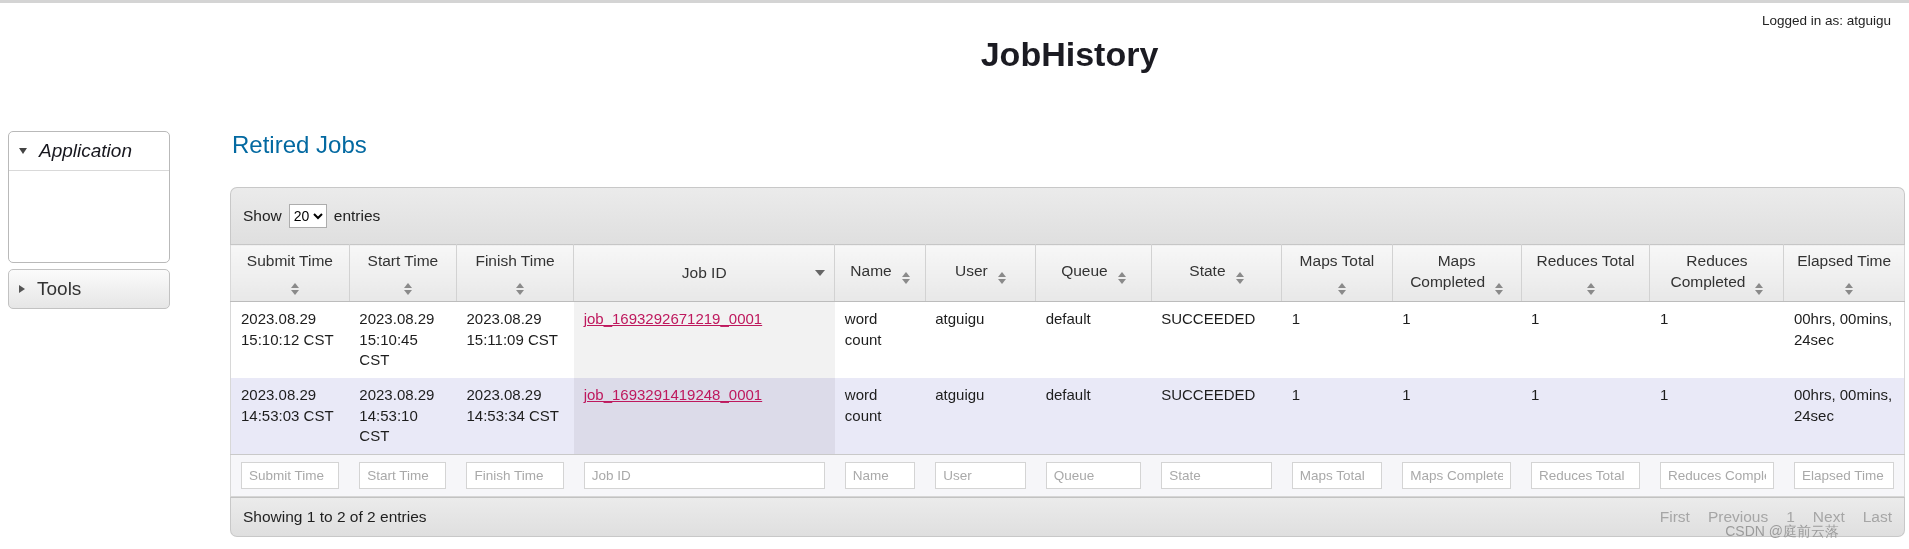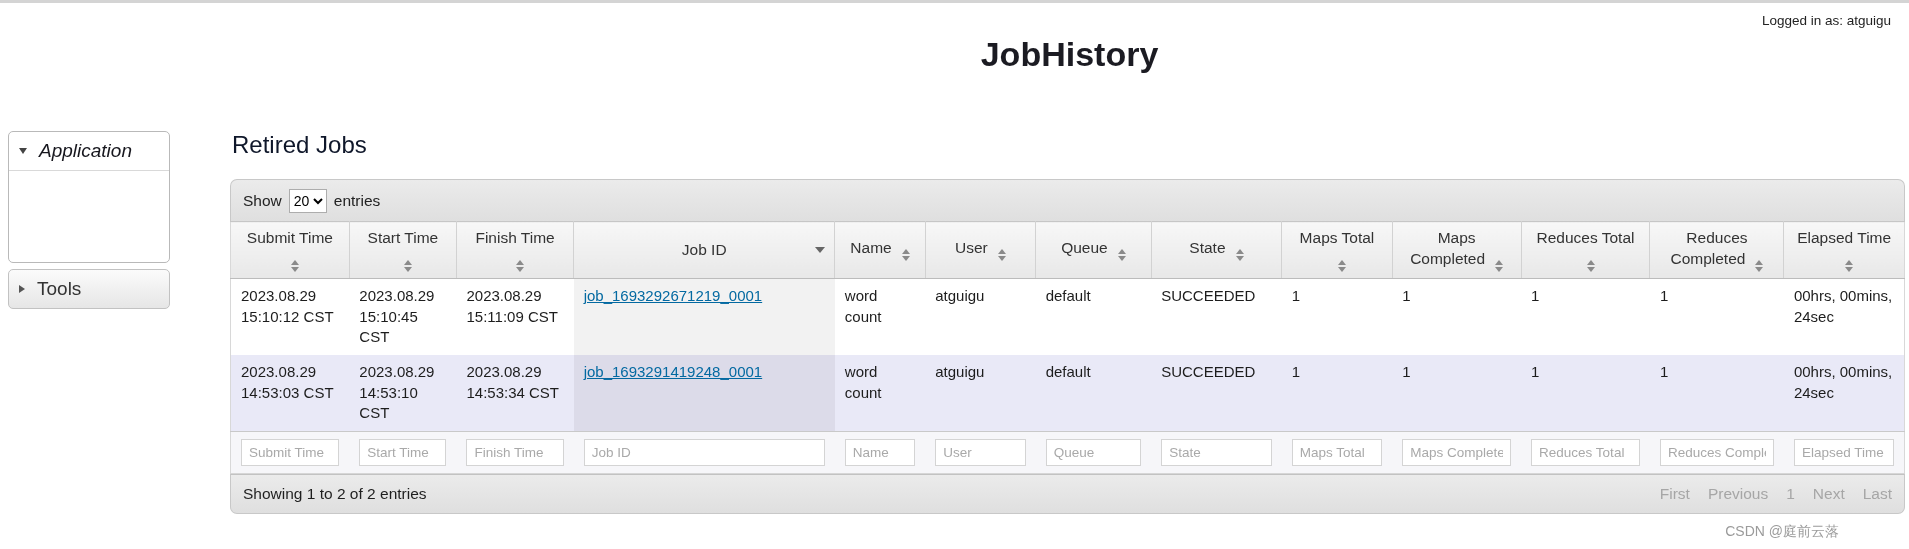--- a/index.html
+++ b/index.html
@@ -35,25 +35,25 @@
   .caret-right { width:0; height:0; border-top:4.5px solid transparent;
                  border-bottom:4.5px solid transparent; border-left:6px solid #555; }
   .nav-links { margin:6px 0 0; padding:0 0 0 30px; list-style:none; }
   .nav-links a { font-size:14px; color:#101010; text-decoration:underline;
                  line-height:1.35; cursor:pointer; }
   .tools-bar { display:flex; align-items:center; gap:12px; width:162px; margin:6px 0 0 8px;
                padding:8px 10px; background:linear-gradient(#fbfbfb,#e6e6e6);
                border:1px solid #c2c2c2; border-radius:5px; font-size:19px; color:#333; cursor:pointer; }
 
   
-  .section-heading { font-size:24px; font-weight:400; color:#0f172a; margin:0 2px 20px; }
+  .section-heading { font-size:24px; font-weight:400; color:#0369a1; margin:0 2px 28px; }
 
   .dt-toolbar { display:flex; justify-content:space-between; align-items:center;
                 background:linear-gradient(#ebebeb,#dfdfdf); border:1px solid #c8c8c8;
-                border-bottom:none; border-radius:7px 7px 0 0; height:42px; padding:0 12px;
+                border-bottom:none; border-radius:7px 7px 0 0; height:57px; padding:0 12px;
                 font-size:15.5px; color:#222; }
   .dt-left, .dt-right { display:flex; align-items:center; gap:7px; }
   .page-size { height:24px; font-size:14px; border:1px solid #adadad; background:#fff; }
   .search-input { width:192px; height:22px; border:1px solid #c0c0c0; padding:2px 6px;
                   font-size:13.5px; background:#fff; }
 
   table.jobs { width:100%; border-collapse:collapse; table-layout:fixed;
                border-left:1px solid #d8d8d8; border-right:1px solid #d8d8d8; }
   table.jobs th { position:relative; font-weight:400; color:#333; font-size:15.5px;
                   padding:6px 10px; text-align:center; vertical-align:middle;
@@ -70,21 +70,21 @@
   .sort-desc { position:absolute; right:9px; top:50%; transform:translateY(-50%);
                width:0; height:0; border-left:5px solid transparent;
                border-right:5px solid transparent; border-top:6px solid #666; }
 
   table.jobs tbody td { padding:7px 10px; font-size:15px; color:#1d1d1d; vertical-align:top;
                         line-height:1.38; overflow:hidden; }
   tr.row-even { background:#fff; }
   tr.row-even td.col-sorted { background:#f2f2f2; }
   tr.row-odd { background:#e9e9f7; }
   tr.row-odd td.col-sorted { background:#dcdbe9; }
-  .job-link { color:#0369a1; text-decoration:underline; cursor:pointer; white-space:nowrap; }
+  .job-link { color:#be185d; text-decoration:underline; cursor:pointer; white-space:nowrap; }
 
   tr.filter-row td { background:#f6f6f9; border-top:1px solid #c9c9c9;
                      border-bottom:1px solid #d6d6d6; padding:5px 6px; }
   .filter-input { width:100%; height:27px; border:1px solid #d4d4d4; padding:3px 7px;
                   font-family:"Liberation Sans", sans-serif; font-size:13.5px; color:#444;
                   background:#fff; }
   .filter-input::placeholder { color:#a9a9a9; }
 
   .dt-footer { display:flex; justify-content:space-between; align-items:center;
                background:linear-gradient(#ebebeb,#dfdfdf); border:1px solid #c8c8c8;

